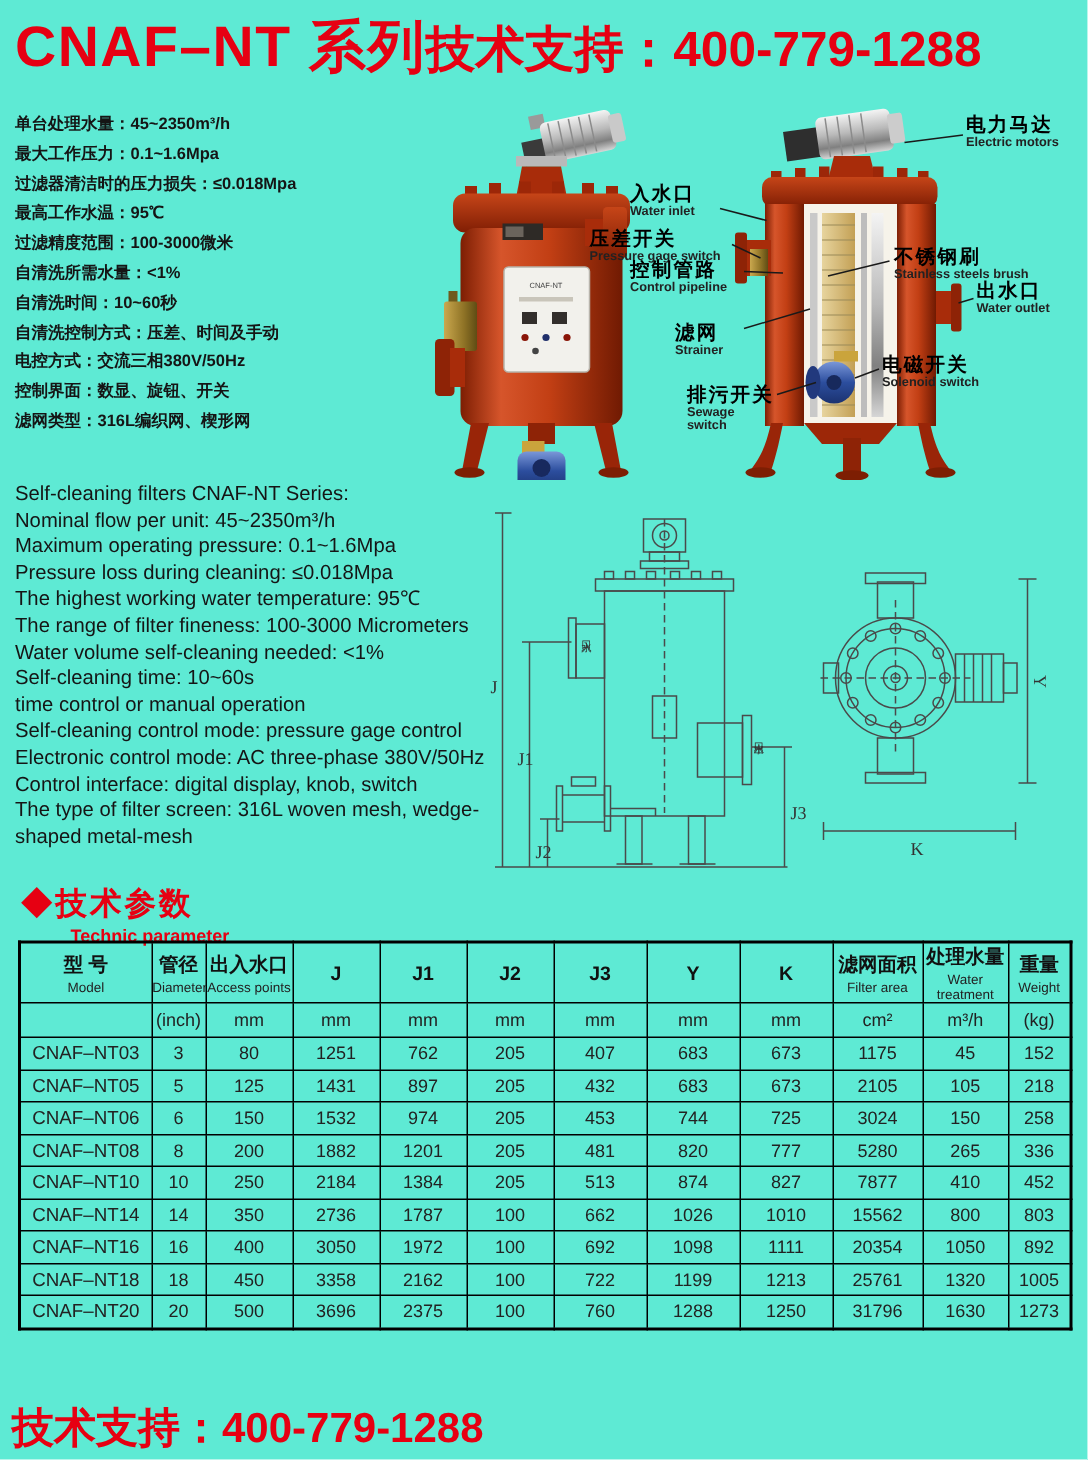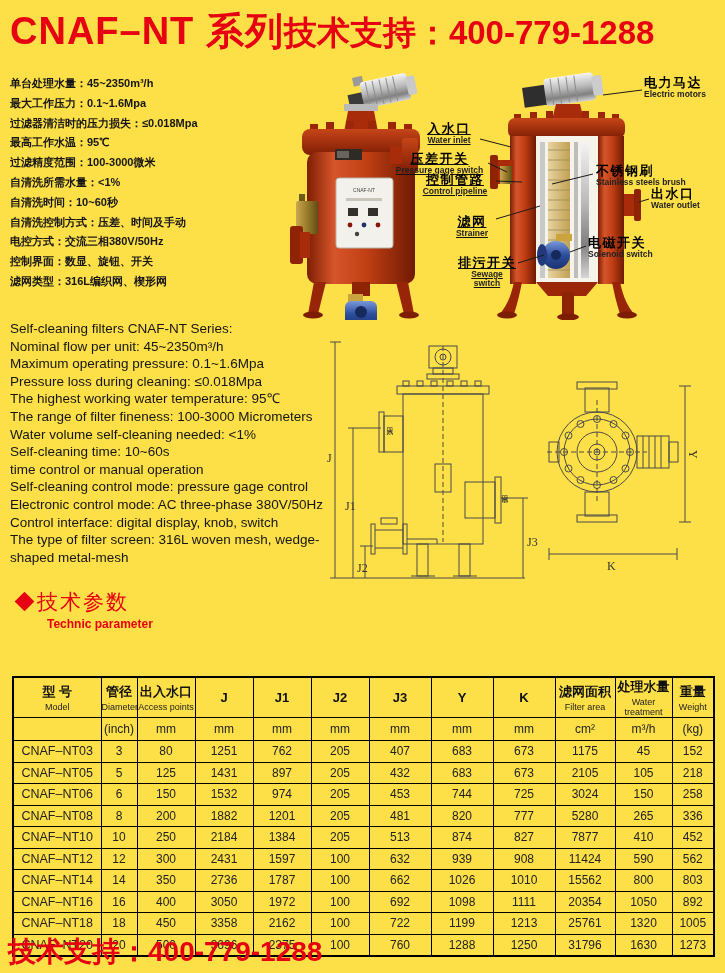--- a/index.html
+++ b/index.html
@@ -1,16 +1,16 @@
 <!DOCTYPE html>
 <html><head>
 <meta charset="utf-8">
 <style>
   html,body{margin:0;padding:0;background:#fff;}
-  .page{position:relative;width:725px;height:973px;background:#fde047;overflow:hidden;
+  .page{position:relative;width:725px;height:973px;background:#5eead4;overflow:hidden;
         font-family:"Liberation Sans",sans-serif;color:#111;}
 
   
   .title-bar{position:absolute;left:10px;top:6px;white-space:nowrap;color:#e60012;}
   .title-series{font-size:38px;font-weight:900;letter-spacing:1px;}
   .title-support{font-size:33px;font-weight:700;}
   .footer-bar{position:absolute;left:8px;top:933px;color:#e60012;font-size:28px;font-weight:800;}
 
   
   .specs-cn{position:absolute;left:10px;top:74px;width:290px;font-size:11px;font-weight:700;
@@ -18,32 +18,32 @@
   .specs-en{position:absolute;left:10px;top:320px;width:330px;font-size:13.5px;font-weight:500;
             line-height:17.6px;color:#151515;}
   .spec-line{white-space:nowrap;}
 
   
   .photo-area{position:absolute;left:290px;top:68px;width:435px;height:252px;}
   .photo-area svg{position:absolute;left:0;top:0;}
   .plabel{position:absolute;line-height:1.05;}
   .plabel .cn{font-size:13px;font-weight:800;letter-spacing:1.5px;color:#000;}
   .plabel .en{font-size:8.5px;font-weight:700;color:#222;letter-spacing:0;}
-  .plabel.r{text-align:center;text-decoration:underline;}
+  .plabel.r{text-align:left;}
 
   
   .drawing-area{position:absolute;left:325px;top:332px;width:395px;height:256px;}
 
   
   .section-head{position:absolute;left:14px;top:588px;color:#e60012;}
-  .section-head .cnrow{font-size:21px;font-weight:400;letter-spacing:2px;}
+  .section-head .cnrow{font-size:21px;font-weight:700;letter-spacing:2px;}
   .section-head .enrow{font-size:12px;font-weight:700;margin-top:1px;margin-left:33px;}
 
   
-  .param-table{position:absolute;left:12px;top:676px;width:701px;border-collapse:collapse;
+  .param-table{position:absolute;left:12px;top:627px;width:701px;border-collapse:collapse;
                table-layout:fixed;border:2px solid #000;}
   .param-table th,.param-table td{border:1px solid #000;text-align:center;vertical-align:middle;
                padding:0;color:#222;overflow:hidden;}
   .param-table thead tr:first-child th{height:37px;font-weight:500;}
   .param-table .hcn{font-size:13px;font-weight:600;color:#111;}
   .param-table .hen{font-size:9px;font-weight:400;color:#222;margin-top:1px;}
   .param-table .units-row td{height:22px;font-size:12px;text-align:center;}
   .param-table tbody td{height:20.5px;font-size:12px;}
   .param-table tbody td:first-child{font-size:12.5px;}
 </style>
@@ -559,34 +559,20 @@
           <td>1384</td>
           <td>205</td>
           <td>513</td>
           <td>874</td>
           <td>827</td>
           <td>7877</td>
           <td>410</td>
           <td>452</td>
         </tr>
         <tr>
-          <td>CNAF–NT12</td>
-          <td>12</td>
-          <td>300</td>
-          <td>2431</td>
-          <td>1597</td>
-          <td>100</td>
-          <td>632</td>
-          <td>939</td>
-          <td>908</td>
-          <td>11424</td>
-          <td>590</td>
-          <td>562</td>
-        </tr>
-        <tr>
           <td>CNAF–NT14</td>
           <td>14</td>
           <td>350</td>
           <td>2736</td>
           <td>1787</td>
           <td>100</td>
           <td>662</td>
           <td>1026</td>
           <td>1010</td>
           <td>15562</td>

